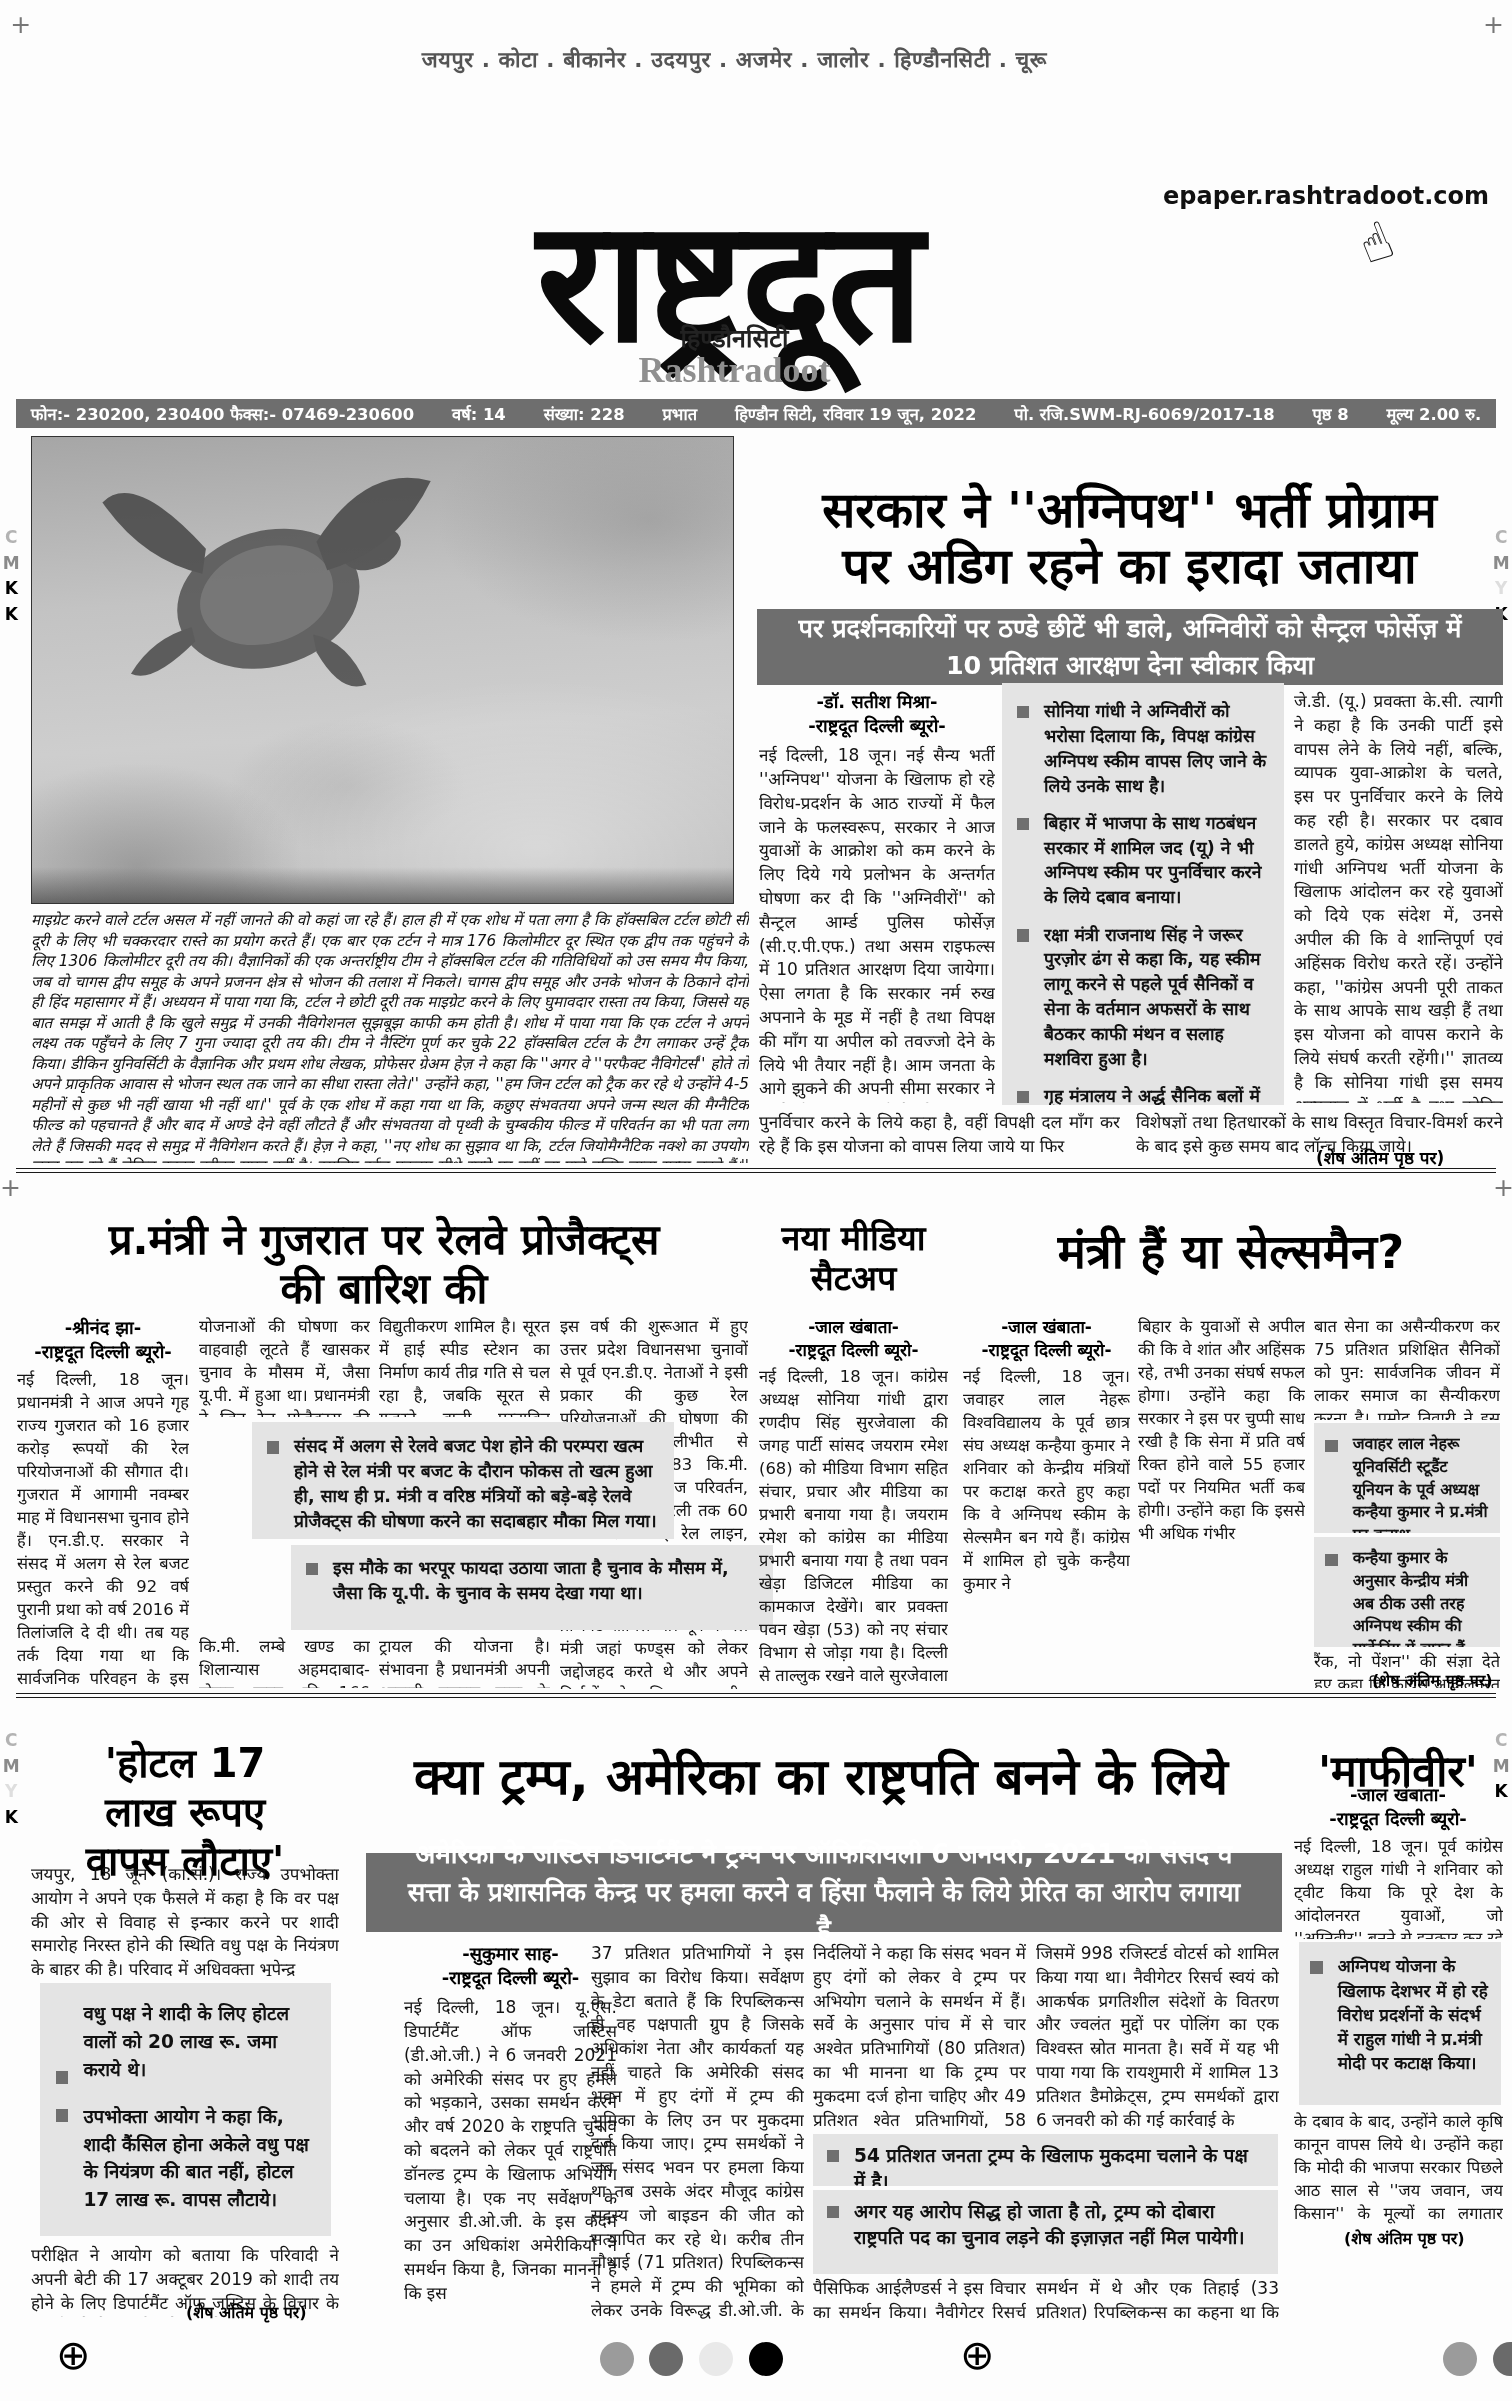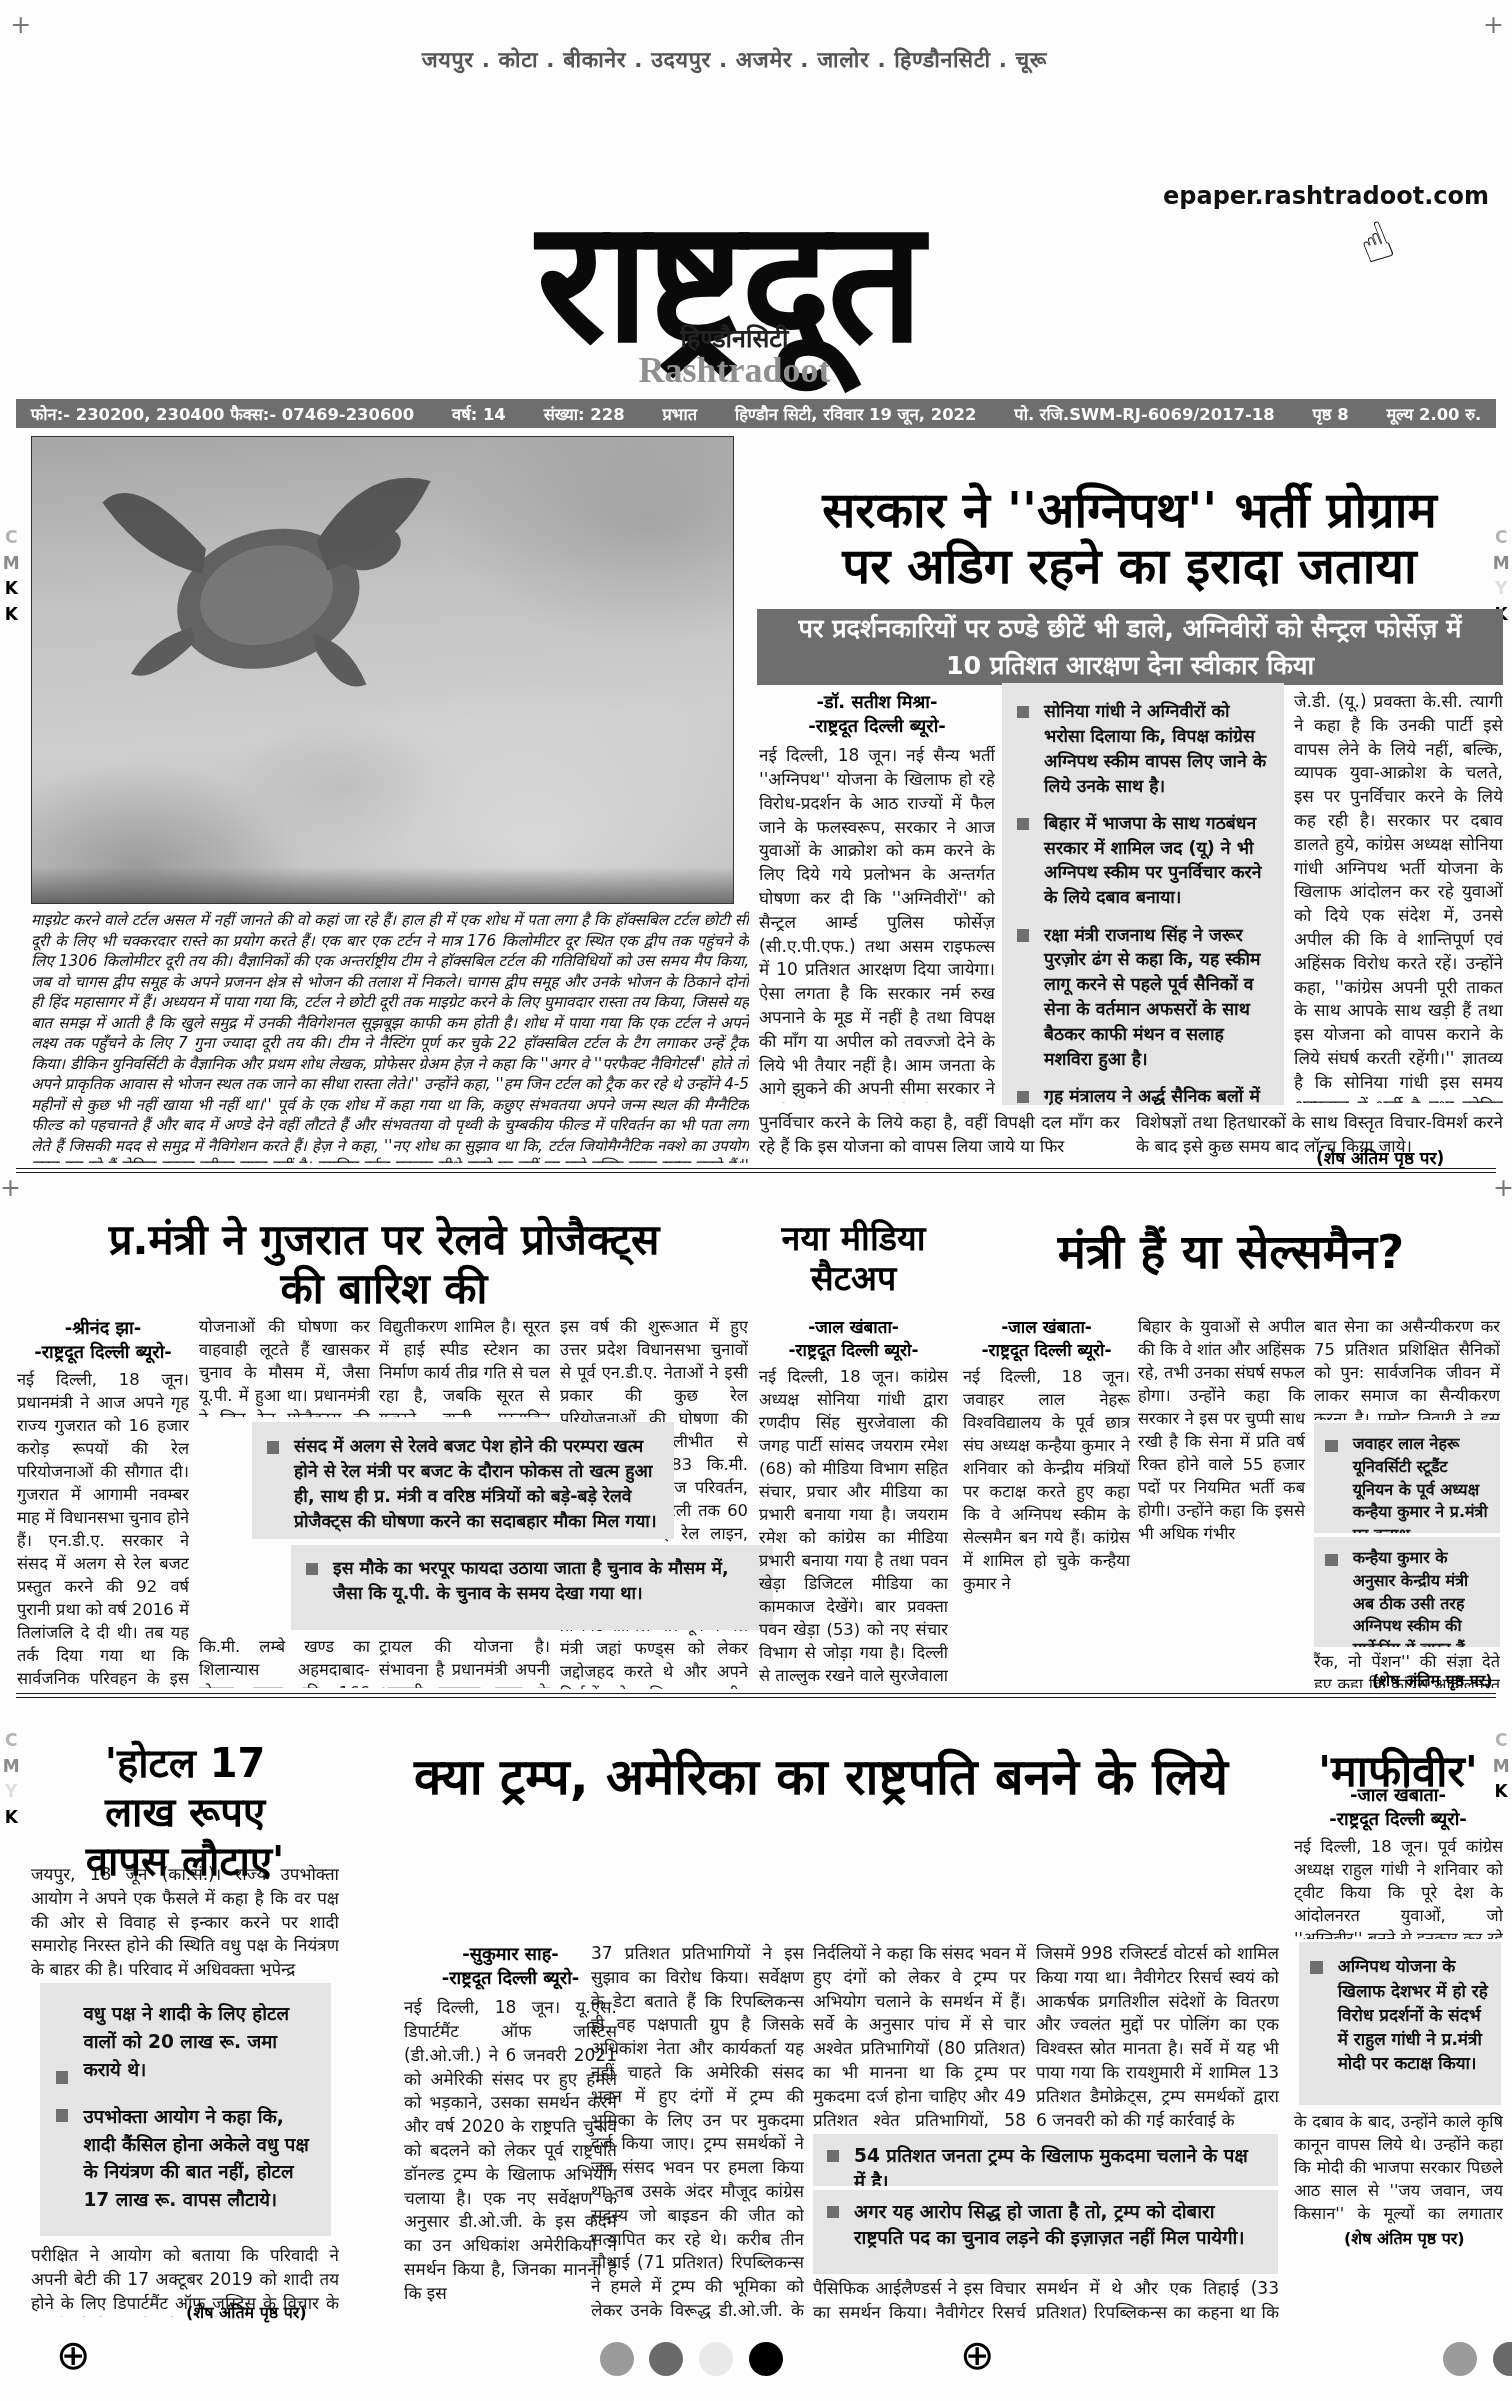--- a/index.html
+++ b/index.html
@@ -243,20 +243,23 @@
         <span class="sq"></span>
         <div class="b-txt" style="font-size:18.6px;line-height:1.5;">उपभोक्ता आयोग ने कहा कि, शादी कैंसिल होना अकेले वधु पक्ष के नियंत्रण की बात नहीं, होटल 17 लाख रू. वापस लौटाये।</div>
       </div>
   </div>
   <div class="col" style="top:2244px;left:31px;width:308px;height:73px;font-size:17px;">परीक्षित ने आयोग को बताया कि परिवादी ने अपनी बेटी की 17 अक्टूबर 2019 को शादी तय होने के लिए डिपार्टमैंट ऑफ जस्टिस के विचार के समर्थन में थे, जबकि होटल को एडवांस राशि जमा कराई गई थी।</div>
   <div class="note" style="position:absolute;top:2301px;left:186px;font-size:16px;">(शेष अंतिम पृष्ठ पर)</div>
 
   <h2 class="headline" style="top:1706px;left:361px;width:920px;font-size:50px;">
     <span style="display:block">क्या ट्रम्प, अमेरिका का राष्ट्रपति बनने के लिये</span>
   </h2>
+  <div class="subbar" style="top:1853px;left:366px;width:916px;height:79px;font-size:26px;padding:3.4px 34px;">
+    <span>अमेरिका के जस्टिस डिपार्टमैंट ने ट्रम्प पर ऑफिशियली 6 जनवरी, 2021 को संसद व सत्ता के प्रशासनिक केन्द्र पर हमला करने व हिंसा फैलाने के लिये प्रेरित का आरोप लगाया है</span>
+  </div>
 
   <div class="col" style="top:1942px;left:368px;width:213px;height:379px;font-size:17px;margin-left:36px;">
     <div class="byline">-सुकुमार साह-</div>
     <div class="byline" style="margin-bottom:5.6px;">-राष्ट्रदूत दिल्ली ब्यूरो-</div>
     <div>नई दिल्ली, 18 जून। यू.एस. डिपार्टमैंट ऑफ जस्टिस (डी.ओ.जी.) ने 6 जनवरी 2021 को अमेरिकी संसद पर हुए हमले को भड़काने, उसका समर्थन करने और वर्ष 2020 के राष्ट्रपति चुनाव को बदलने को लेकर पूर्व राष्ट्रपति डॉनल्ड ट्रम्प के खिलाफ अभियोग चलाया है। एक नए सर्वेक्षण के अनुसार डी.ओ.जी. के इस कदम का उन अधिकांश अमेरीकियों ने समर्थन किया है, जिनका मानना है कि इस</div>
   </div>
   <div class="col" style="top:1942px;left:591px;width:213px;height:379px;font-size:17px;">37 प्रतिशत प्रतिभागियों ने इस सुझाव का विरोध किया। सर्वेक्षण के डेटा बताते हैं कि रिपब्लिकन्स ही वह पक्षपाती ग्रुप है जिसके अधिकांश नेता और कार्यकर्ता यह नहीं चाहते कि अमेरिकी संसद भवन में हुए दंगों में ट्रम्प की भूमिका के लिए उन पर मुकदमा दर्ज किया जाए। ट्रम्प समर्थकों ने जब संसद भवन पर हमला किया था तब उसके अंदर मौजूद कांग्रेस सदस्य जो बाइडन की जीत को सत्यापित कर रहे थे। करीब तीन चौथाई (71 प्रतिशत) रिपब्लिकन्स ने हमले में ट्रम्प की भूमिका को लेकर उनके विरूद्ध डी.ओ.जी. के आपराधिक आरोपों के खिलाफ विचार व्यक्त किए, जबकि 21 प्रतिशत ने इस विचार का समर्थन किया। इसकी तुलना में 86 प्रतिशत डैमोक्रेट्स और 47 प्रतिशत</div>
   <div class="col" style="top:1942px;left:813px;width:213px;height:186px;font-size:17px;">निर्दलियों ने कहा कि संसद भवन में हुए दंगों को लेकर वे ट्रम्प पर अभियोग चलाने के समर्थन में हैं। सर्वे के अनुसार पांच में से चार अश्वेत प्रतिभागियों (80 प्रतिशत) का भी मानना था कि ट्रम्प पर मुकदमा दर्ज होना चाहिए और 49 प्रतिशत श्वेत प्रतिभागियों, 58 प्रतिशत हिस्पैनिक वोटर्स तथआ 65 प्रतिशत एशियन अमेरिकन व</div>
   <div class="col" style="top:1942px;left:1036px;width:243px;height:186px;font-size:17px;">जिसमें 998 रजिस्टर्ड वोटर्स को शामिल किया गया था। नैवीगेटर रिसर्च स्वयं को आकर्षक प्रगतिशील संदेशों के वितरण और ज्वलंत मुद्दों पर पोलिंग का एक विश्वस्त स्रोत मानता है। सर्वे में यह भी पाया गया कि रायशुमारी में शामिल 13 प्रतिशत डैमोक्रेट्स, ट्रम्प समर्थकों द्वारा 6 जनवरी को की गई कार्रवाई के</div>
 

